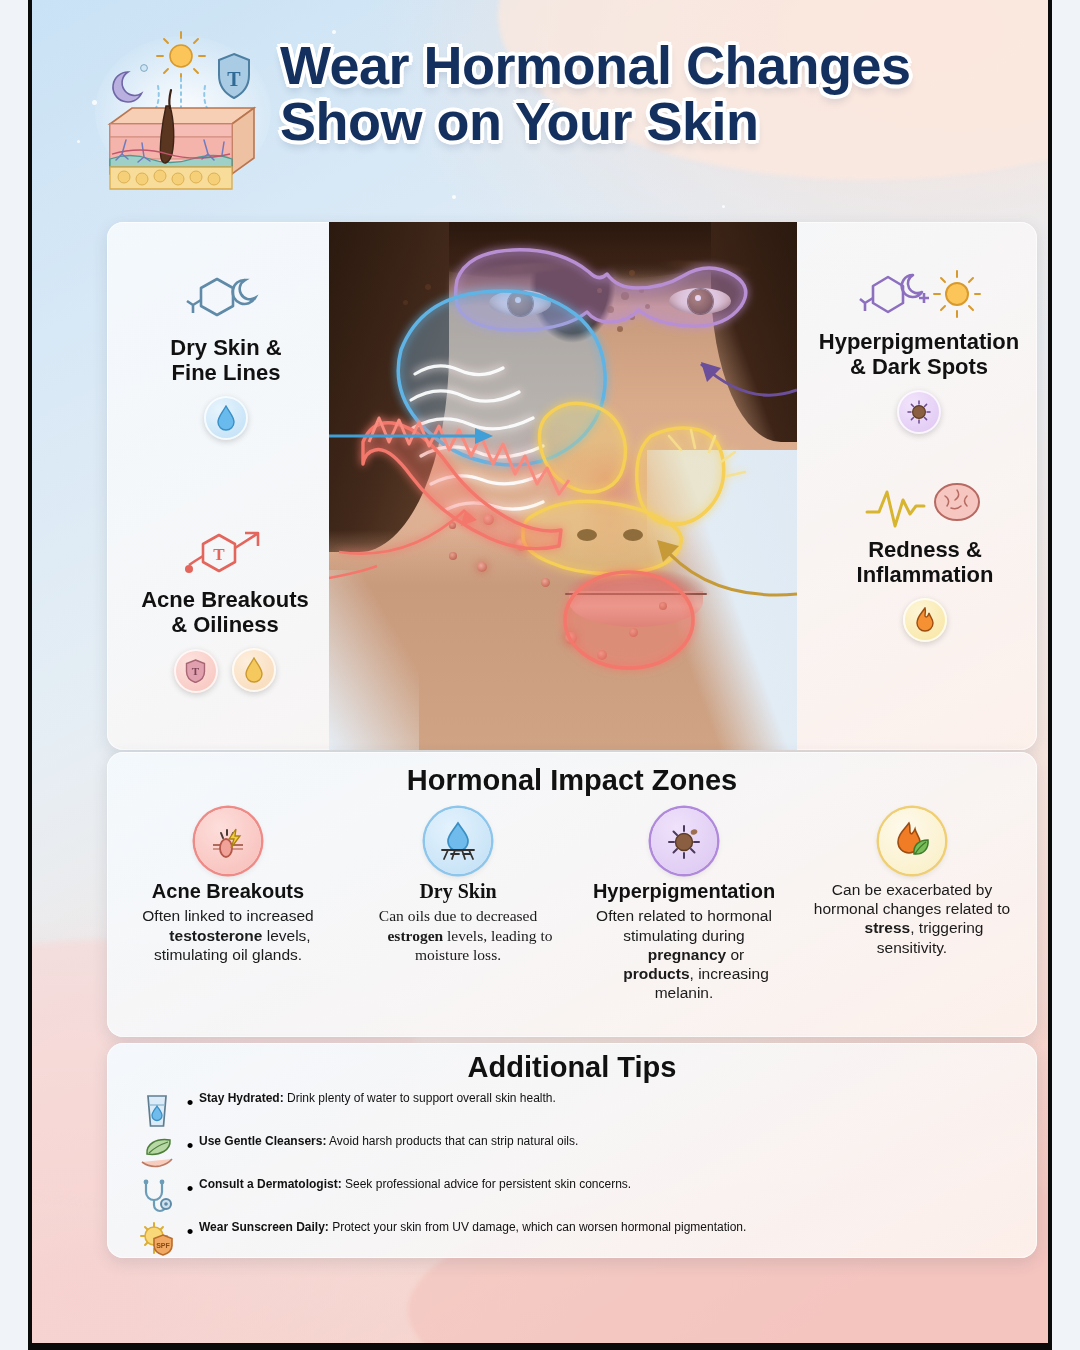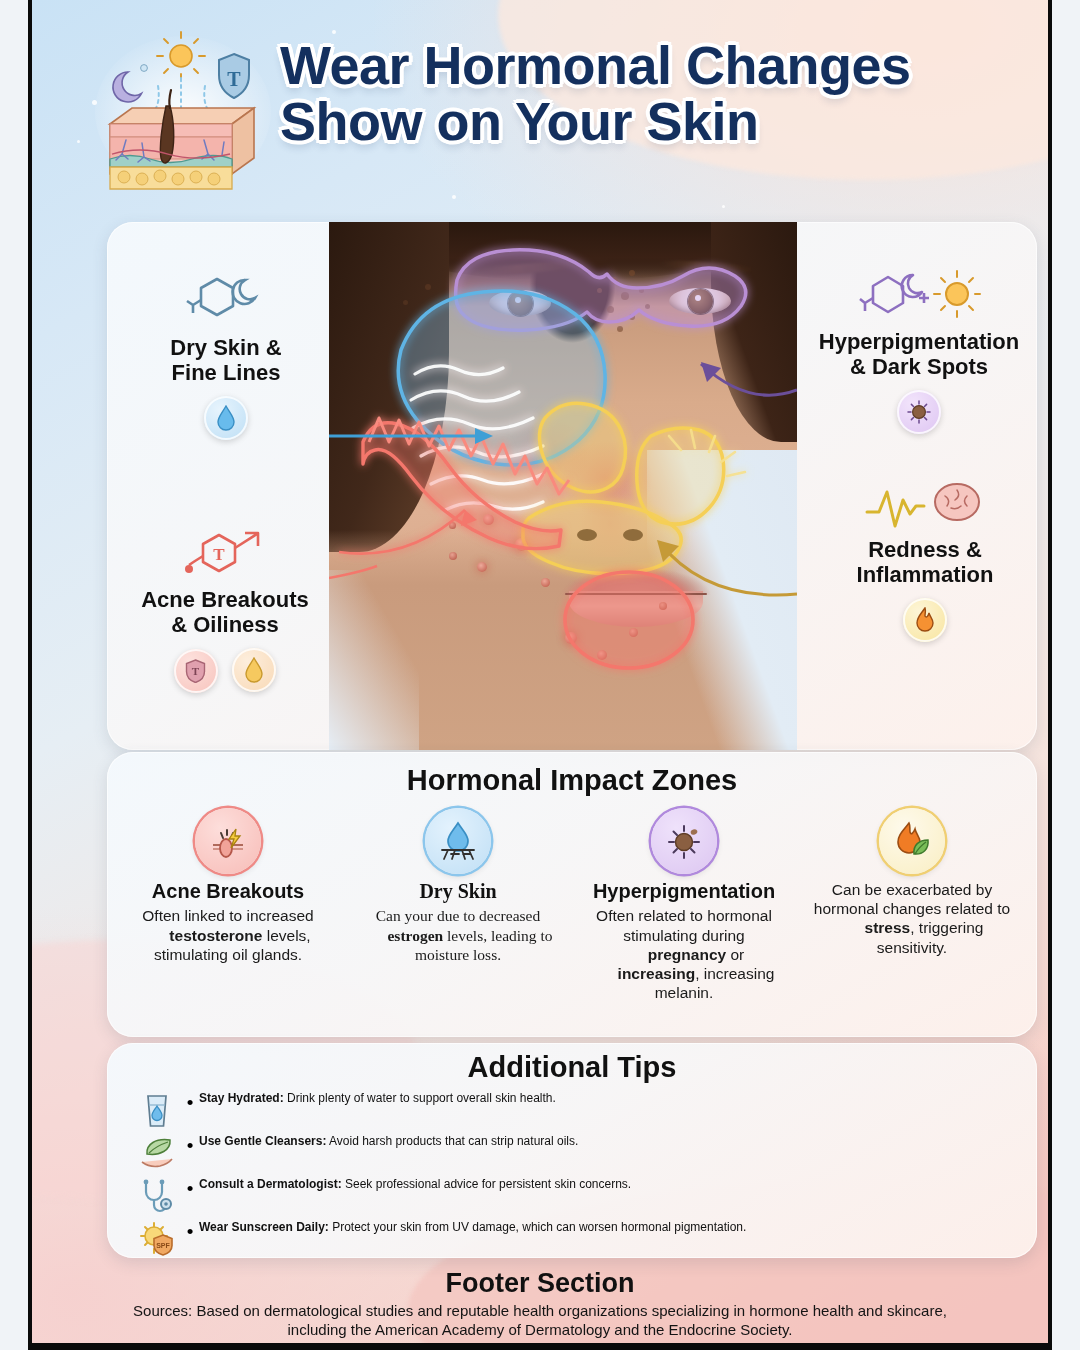--- a/index.html
+++ b/index.html
@@ -34,21 +34,21 @@
     font-size:54px;line-height:1.03;font-weight:bold;letter-spacing:-.5px;
     color:#14305e;
     text-shadow:
       -3px -3px 0 #fff, 3px -3px 0 #fff, -3px 3px 0 #fff, 3px 3px 0 #fff,
       -4px 0 0 #fff, 4px 0 0 #fff, 0 -4px 0 #fff, 0 4px 0 #fff,
       0 6px 9px rgba(20,48,94,.20);
   }
 
   
   .card{
-    position:absolute;border-radius:26px;
+    position:absolute;border-radius:16px;
     background:linear-gradient(150deg,rgba(244,249,253,.96) 0%,rgba(247,247,248,.94) 45%,rgba(253,241,236,.95) 100%);
     box-shadow:0 5px 16px rgba(60,70,90,.14), 0 0 0 1px rgba(255,255,255,.65) inset;
   }
 
   
   #face-card{left:75px;top:222px;width:930px;height:528px;overflow:hidden;}
   .face-photo{
     position:absolute;left:222px;top:0;width:468px;height:528px;overflow:hidden;
     background:
       radial-gradient(ellipse 60px 80px at 52% 12%, #3a2217 0%, #3a2217 60%, rgba(58,34,23,0) 72%),
@@ -445,35 +445,35 @@
       <div class="zone-ico" style="background:radial-gradient(circle at 38% 30%,#e3f2fd,#c0dff5);box-shadow:0 0 0 2.5px #8cc6ec, 0 2px 7px rgba(0,0,0,.14);">
         <svg width="40" height="42" viewBox="0 0 40 42">
           <path d="M20 3c-5 8-10 12-10 18a10 10 0 0 0 20 0c0-6-5-10-10-18z" fill="#6fbcec" stroke="#3a8fc4" stroke-width="1.7"></path>
           <g stroke="#33302e" stroke-width="1.8" fill="none" stroke-linecap="round">
             <path d="M4 30h32"></path>
               <path d="M10 30l-4 9M17 30l-3 9M24 30l3 9M31 30l4 9M13 34h8M25 34h7"></path>
           </g>
         </svg>
       </div>
       <div class="zone-h">Dry Skin</div>
-      <div class="zone-p"><span>Can your due to decreased </span><b>estrogen</b><span> levels, leading to moisture loss.</span></div>
+      <div class="zone-p"><span>Can oils due to decreased </span><b>estrogen</b><span> levels, leading to moisture loss.</span></div>
     </div>
 
     <div class="zone-col" style="left:466px;">
       <div class="zone-ico" style="background:radial-gradient(circle at 38% 30%,#efe2fb,#dcc6f1);box-shadow:0 0 0 2.5px #b089dd, 0 2px 7px rgba(0,0,0,.14);">
         <svg width="40" height="40" viewBox="0 0 40 40">
           <circle cx="20" cy="21" r="8.5" fill="#8a5f41" stroke="#5e3d26" stroke-width="1.5"></circle>
           <ellipse cx="30" cy="11" rx="3.4" ry="2.6" fill="#9d7050" transform="rotate(-20 30 11)"></ellipse>
           <g stroke="#4b3a5c" stroke-width="2" stroke-linecap="round">
             <path d="M20 5v5M20 32v5M5 21h5M30 21h5M9.5 10.5l3.5 3.5M27 28l3.5 3.5M9.5 31.5l3.5-3.5"></path>
           </g>
         </svg>
       </div>
       <div class="zone-h">Hyperpigmentation</div>
-      <div class="zone-p"><span>Often related to hormonal stimulating during </span><b>pregnancy</b><span> or </span><b>increasing</b><span>, increasing melanin.</span></div>
+      <div class="zone-p"><span>Often related to hormonal stimulating during </span><b>pregnancy</b><span> or </span><b>products</b><span>, increasing melanin.</span></div>
     </div>
 
     <div class="zone-col" style="left:694px;">
       <div class="zone-ico" style="background:radial-gradient(circle at 38% 30%,#fefaec,#f9eec2);box-shadow:0 0 0 2.5px #f0cf72, 0 2px 7px rgba(0,0,0,.14);">
         <svg width="42" height="42" viewBox="0 0 42 42">
           <path d="M18 3c-6 8-11 12-11 19a11 11 0 0 0 22 0c0-5-4-8-5-13-2 5-4 6-5 3-.5-4 .5-6-1-9z" fill="#f07c25" stroke="#9c4d12" stroke-width="1.6"></path>
           <path d="M37 20c-9 0-15 5-14 14 9 1 15-5 14-14z" fill="#79bd58" stroke="#3f7a2c" stroke-width="1.5"></path>
           <path d="M35 22q-7 5 -11 12" fill="none" stroke="#3f7a2c" stroke-width="1.3"></path>
         </svg>
       </div>
@@ -532,19 +532,15 @@
             <circle cx="14" cy="14" r="9" fill="#f8d879" stroke="#dcae35" stroke-width="1.6"></circle>
             <path d="M23 13l9 3.5v7c0 5-4 8-9 9.5-5-1.5-9-4.5-9-9.5v-7z" fill="#f0a862" stroke="#b96c2b" stroke-width="1.6"></path>
             <text x="23" y="26" font-size="7" font-weight="bold" fill="#8a4a17" text-anchor="middle" font-family="Liberation Sans, sans-serif">SPF</text>
           </svg>
       </div>
       <div class="tip-bullet">•</div>
       <div class="tip-txt"><b>Wear Sunscreen Daily:</b><span> Protect your skin from UV damage, which can worsen hormonal pigmentation.</span></div>
     </div>
   </div>
 
-  <div id="footer">
-    <div id="footer-title">Footer Section</div>
-    <div id="footer-sources">Sources: Based on dermatological studies and reputable health organizations specializing in hormone health and skincare, including the American Academy of Dermatology and the Endocrine Society.</div>
-  </div>
 
   <div class="bottom-bar"></div>
 </div>
 
 </body></html>

